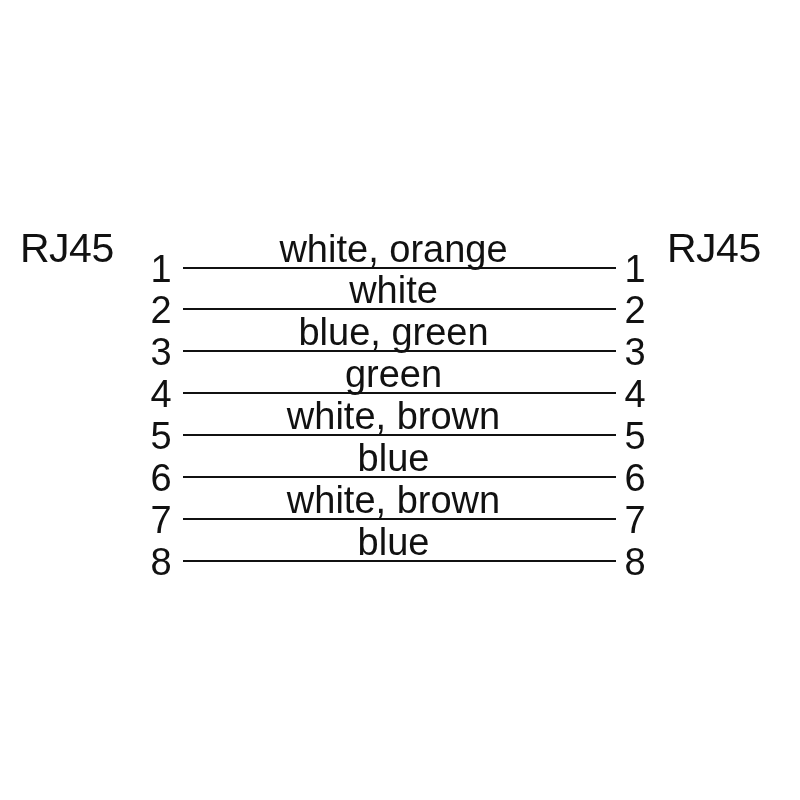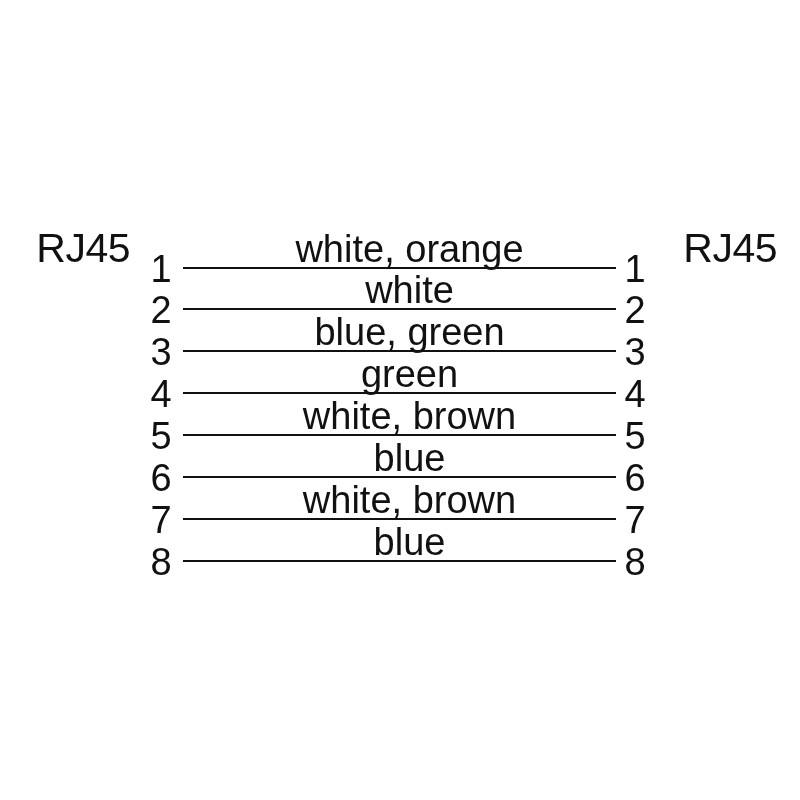--- a/index.html
+++ b/index.html
@@ -16,21 +16,21 @@
     font-family: "Liberation Sans", sans-serif;
     overflow: hidden;
   }
   .connector-label {
     position: absolute;
     top: 228px;
     width: 110px;
     font-size: 41px;
     line-height: 41px;
     letter-spacing: -0.5px;
-    text-align: right;
+    text-align: left;
     white-space: nowrap;
   }
   .connector-label.left  { left: 20px; }
   .connector-label.right { left: 667px; }
 
   .wire-row {
     position: absolute;
     left: 0;
     width: 800px;
     height: 0;
@@ -39,21 +39,21 @@
   .wire-line {
     position: absolute;
     left: 183px;
     top: -1px;
     width: 433px;
     height: 2px;
     background: var(--ink, #111111);
   }
   .wire-label {
     position: absolute;
-    left: 193px;
+    left: 177px;
     top: -38px;
     width: 433px;
     font-size: 38px;
     line-height: 38px;
     text-align: center;
     white-space: nowrap;
   }
   .pin {
     position: absolute;
     top: -18px;

